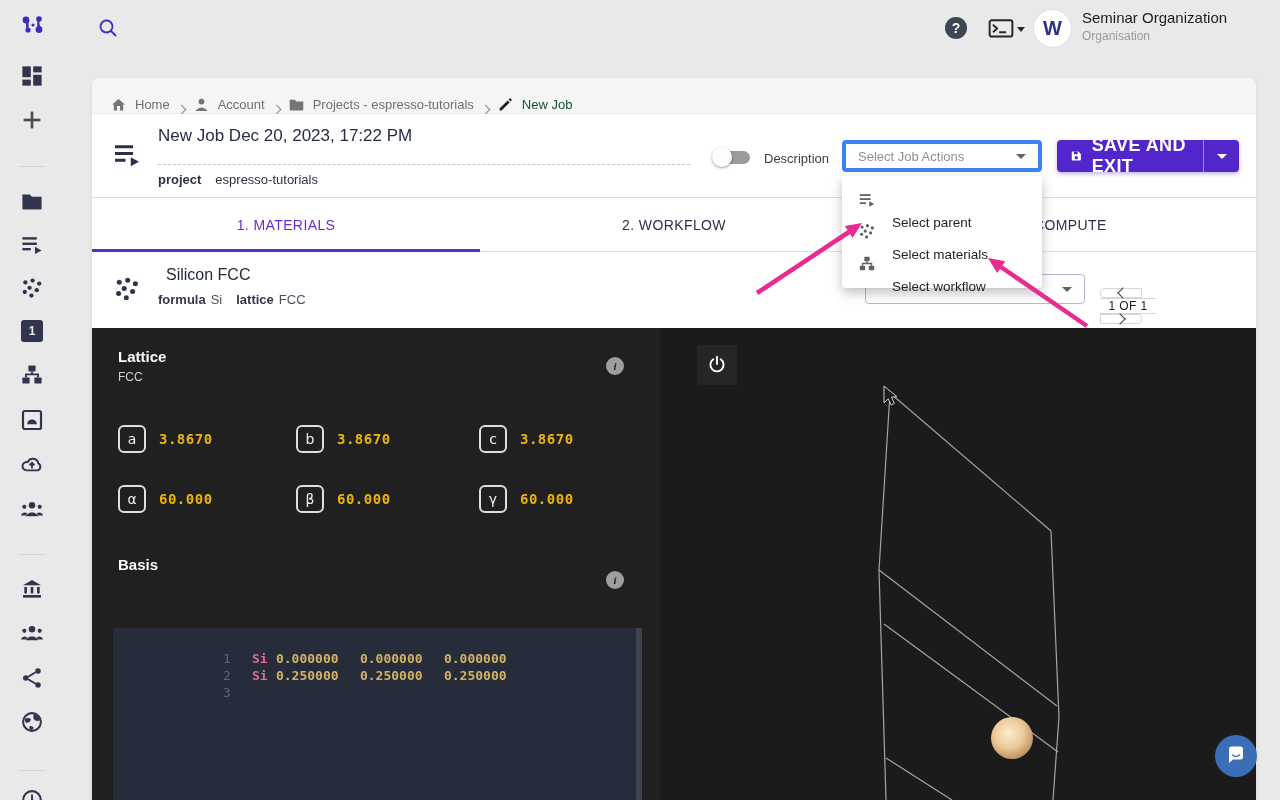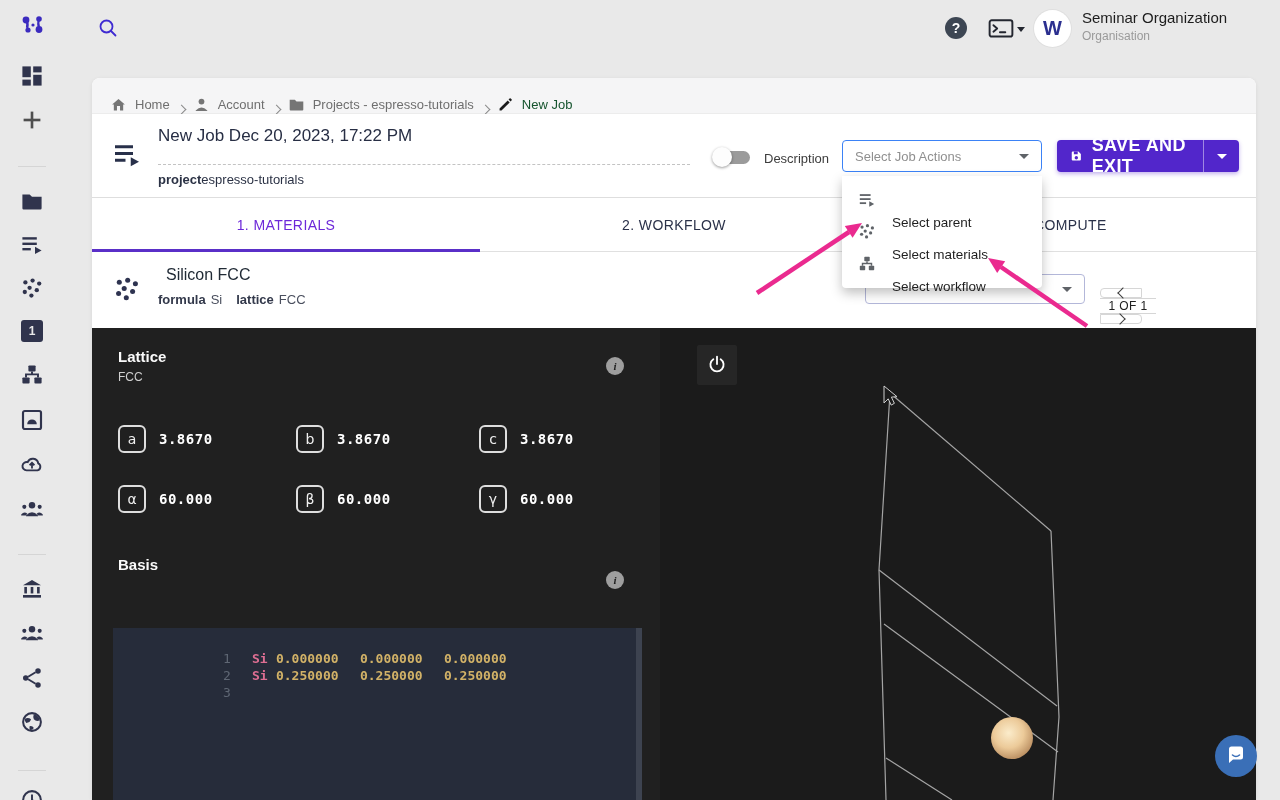--- a/index.html
+++ b/index.html
@@ -44,27 +44,27 @@
   .crumb-ic { width:17px; height:17px; color:#757575; }
   .crumb-sep { width:7px; height:7px; border-right:1.5px solid #8a8a8a; border-top:1.5px solid #8a8a8a;
                transform:rotate(45deg); margin:0 8px; }
 
   
   .header-row { position:absolute; left:0; top:36px; width:1164px; height:84px; border-bottom:1px solid #dedede; background:#fff; }
   .job-ic { position:absolute; left:20px; top:26px; width:30px; height:30px; color:#28304a; }
   .job-title { position:absolute; left:66px; top:12px; font-size:17px; color:#272e44; }
   .title-dash { position:absolute; left:66px; top:50px; width:532px; border-bottom:1px dashed #c3c3c3; }
   .proj-line { position:absolute; left:66px; top:58px; font-size:13px; color:#2b3245; }
-  .proj-line b { font-weight:700; margin-right:0; }
+  .proj-line b { font-weight:700; margin-right:14px; }
   .toggle { position:absolute; left:620px; top:32px; width:42px; height:22px; cursor:pointer; }
   .toggle .track { position:absolute; left:4px; top:5px; width:34px; height:13px; border-radius:7px; background:#9b9b9b; }
   .toggle .knob { position:absolute; left:0; top:1px; width:20px; height:20px; border-radius:50%; background:#fdfdfd;
                   box-shadow:0 1px 3px rgba(0,0,0,0.4); }
   .desc-label { position:absolute; left:672px; top:37px; font-size:13px; color:#3c3c3c; }
-  .job-actions-select { position:absolute; left:750px; top:26px; width:200px; height:32px; border:1px solid #3b82f6;
+  .job-actions-select { position:absolute; left:750px; top:26px; width:200px; height:32px; border:4px solid #3b82f6;
                         border-radius:4px; background:#fff; display:flex; align-items:center; padding:0 12px;
                         font-size:13px; color:#8f8f8f; cursor:pointer; }
   .job-actions-select .caret { margin-left:auto; width:0; height:0; border-left:5px solid transparent;
                                border-right:5px solid transparent; border-top:5px solid #5f6368; }
   .save-btn { position:absolute; left:965px; top:26px; width:182px; height:32px; background:#5226cb; border-radius:4px;
               display:flex; align-items:center; color:#fff; cursor:pointer; box-shadow:0 2px 4px rgba(82,38,203,0.35); }
   .save-main { display:flex; align-items:center; gap:9px; padding-left:13px; flex:1; }
   .save-label { font-size:18px; font-weight:700; letter-spacing:0.4px; }
   .save-split { width:36px; height:100%; border-left:1px solid rgba(255,255,255,0.45); display:flex;
                 align-items:center; justify-content:center; }
@@ -104,21 +104,21 @@
   .viewer { position:absolute; left:568px; top:0; width:596px; height:472px; background:#1b1b1b; }
   .panel-title { position:absolute; left:26px; font-size:15px; font-weight:700; color:#fafafa; }
   .panel-sub { position:absolute; left:26px; font-size:12px; color:#cfcfcf; }
   .info-ic { position:absolute; width:18px; height:18px; border-radius:50%; background:#9e9e9e; color:#1f1f1f;
              font-size:11px; font-weight:700; font-family:"Liberation Serif", serif; font-style:italic;
              display:flex; align-items:center; justify-content:center; cursor:pointer; }
   .lat-cell { position:absolute; display:flex; align-items:center; gap:13px; }
   .lat-badge { width:28px; height:28px; border:2px solid #dedede; border-radius:6px; color:#f0f0f0;
                font-size:14px; display:flex; align-items:center; justify-content:center;
                font-family:"DejaVu Sans", sans-serif; }
-  .lat-val { font-family:"DejaVu Sans Mono", monospace; font-size:14px; font-weight:600; color:#ffffff; letter-spacing:0.5px; }
+  .lat-val { font-family:"DejaVu Sans Mono", monospace; font-size:14px; font-weight:600; color:#eab308; letter-spacing:0.5px; }
 
   .editor { position:absolute; left:21px; top:300px; width:529px; height:172px; background:#262c3a; padding-top:5px; }
   .editor .sb { position:absolute; right:0; top:0; width:6px; height:100%; background:#3d4350; }
   .code-line { height:17px; font-family:"DejaVu Sans Mono", monospace; font-size:13px; line-height:17px; white-space:pre; }
   .code-line .ln { display:inline-block; width:24px; text-align:right; color:#5f6774; }
   .code-line .el { display:inline-block; width:24px; margin-left:21px; color:#dd6e92; font-weight:600; }
   .code-line .co { display:inline-block; width:64px; margin-right:20px; color:#d2b267; font-weight:600; text-align:left; }
   .code-line .co:first-of-type { margin-left:19px; }
 
   .power-btn { position:absolute; left:605px; top:17px; width:40px; height:40px; background:#262626; border-radius:2px;

